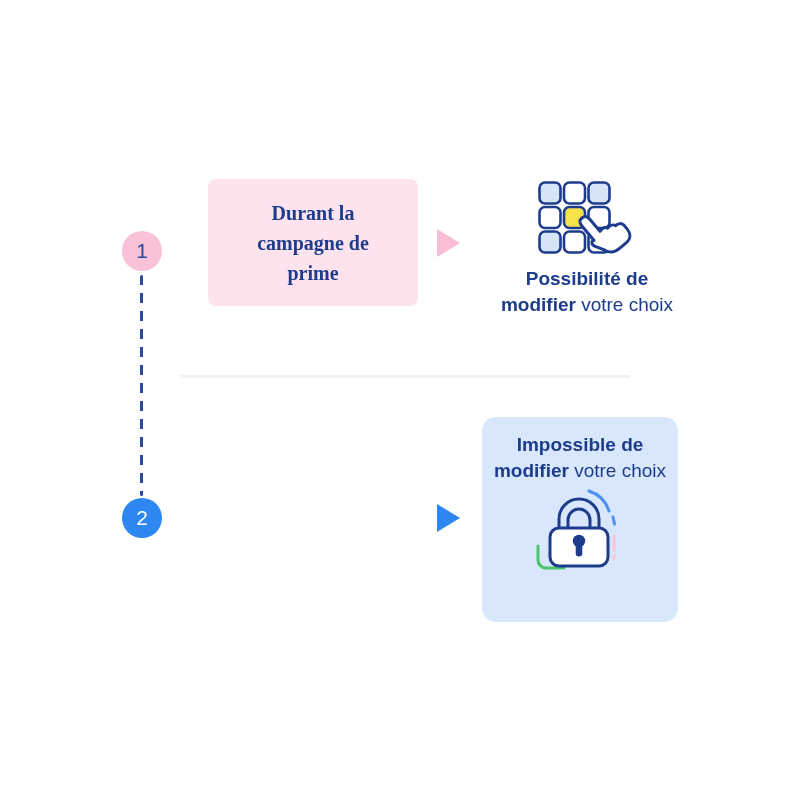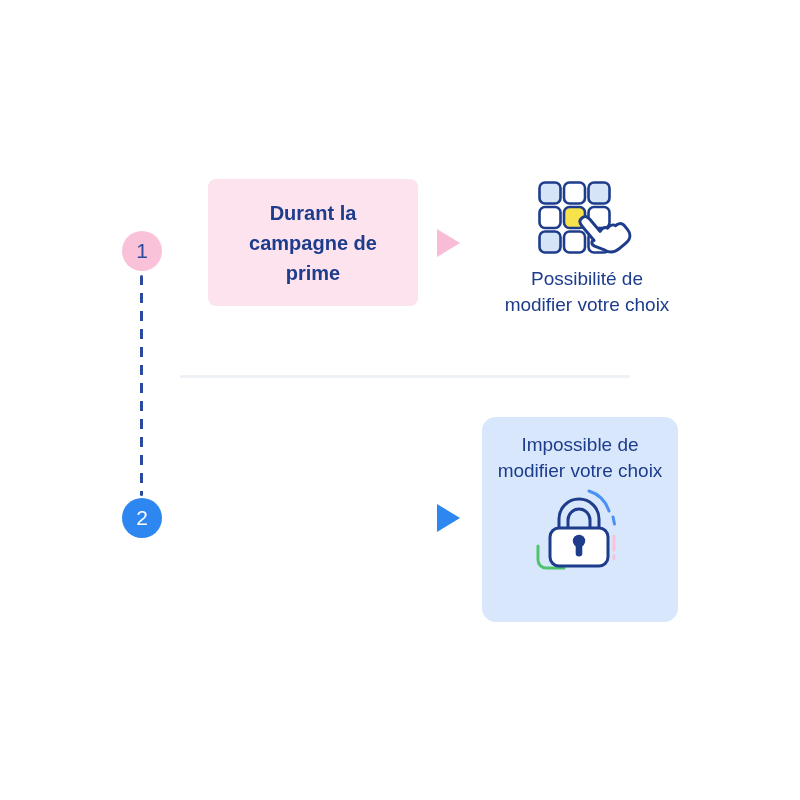--- a/index.html
+++ b/index.html
@@ -22,36 +22,36 @@
     position:absolute; left:140px; top:275px; width:3px; height:221px;
     background:repeating-linear-gradient(to bottom,#2b4a9f 0 10px,transparent 10px 18px);
     border-radius:2px;
   }
   
   .card {
     position:absolute; border-radius:8px;
     display:flex; align-items:center; justify-content:center;
     text-align:center; font-weight:700; font-size:20px; line-height:30px;
   }
-  .card-1 { left:208px; top:179px; width:210px; height:127px; background:#fde3ee; color:#1d3c8c; padding:0 24px; }
+  .card-1 { left:208px; top:179px; width:210px; height:127px; background:#fde3ee; color:#1d3c8c; padding:0 24px;font-family:Liberation Serif, serif; }
   .card-2 { left:208px; top:477px; width:209px; height:88px; background:#d8e7fb; color:#2e86f0; padding:0 20px; }
   
   .tri {
     position:absolute; width:0; height:0;
     border-top:14px solid transparent; border-bottom:14px solid transparent;
   }
   .tri-1 { left:437px; top:229px; border-left:23px solid #f9bcd7; }
   .tri-2 { left:437px; top:504px; border-left:23px solid #2e86f0; }
   
   .keypad-wrap { position:absolute; left:538px; top:181px; width:96px; height:84px; }
   .result-text {
     position:absolute; left:497px; top:266px; width:180px;
     text-align:center; font-size:19px; line-height:26px; color:#1d3c8c; font-weight:400;
   }
-  .result-text .b, .bigcard-text .b { font-weight:400; }
+  .result-text .b, .bigcard-text .b { font-weight:700; }
   
   .divider { position:absolute; left:180px; top:375px; width:450px; height:3px; background:#eef1f5; border-radius:2px; }
   
   .bigcard {
     position:absolute; left:482px; top:417px; width:196px; height:205px;
     background:#d8e7fb; border-radius:14px;
     display:flex; flex-direction:column; align-items:center;
     padding-top:15px;
   }
   .bigcard-text {

